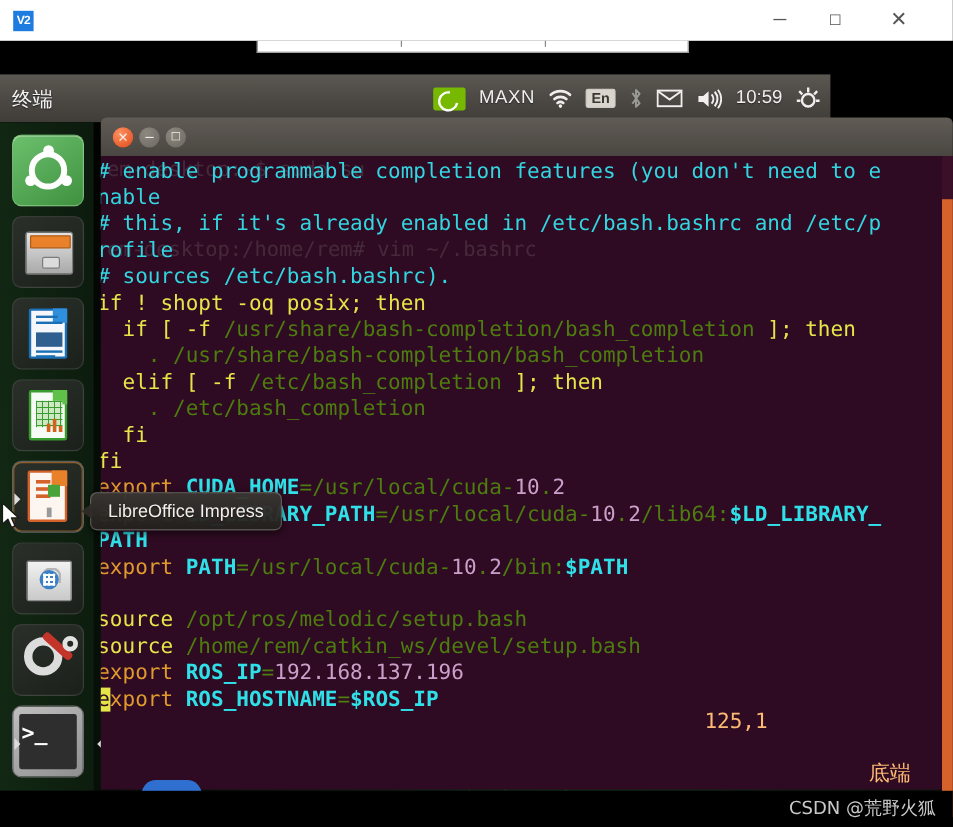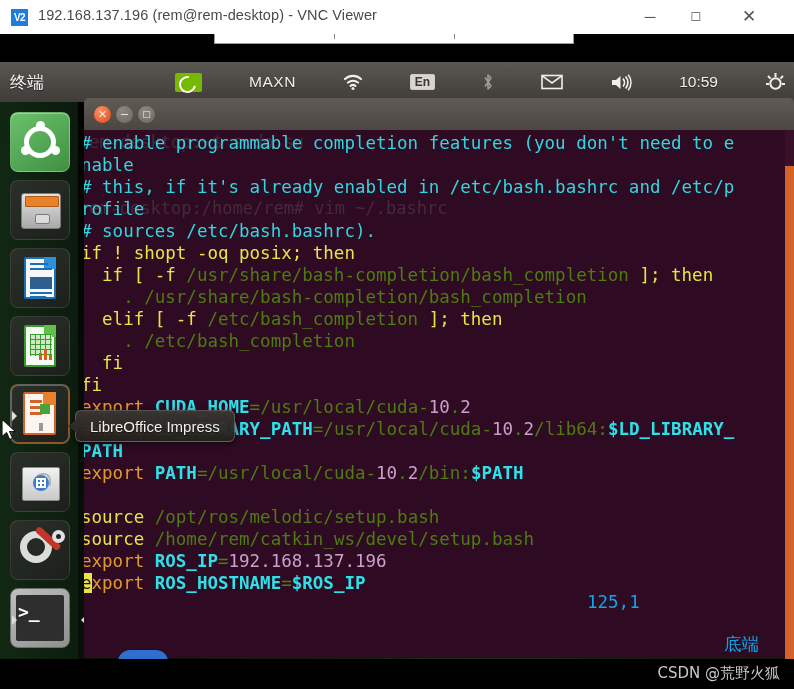--- a/index.html
+++ b/index.html
@@ -16,27 +16,27 @@
   .vnc-btn{position:absolute;top:0;width:46px;height:34px;color:#555;font-size:15px;
            line-height:34px;text-align:center;}
   .vnc-min{right:121px;}
   .vnc-max{right:75px;font-size:12px;}
   .vnc-close{right:22px;font-size:17px;}
   .vnc-toolbar-stub{position:absolute;left:214px;top:34px;width:360px;height:10px;
                     background:#fff;border:1px solid #9a9a9a;border-top:none;box-sizing:border-box;}
   .stub-tick{position:absolute;top:0;width:1px;height:5px;background:#888;}
 
   
-  .u-panel{position:absolute;left:0;top:62px;width:794px;height:40px;
+  .u-panel{position:absolute;left:0;top:62px;width:692px;height:40px;
            background:linear-gradient(to bottom,#5b5751 0%,#4b4844 55%,#403d39 100%);}
   .u-appname{position:absolute;left:10px;top:9px;font-size:17px;color:#f2f2f2;
              text-shadow:0 1px 1px #1b1b1b;}
   .tray{position:absolute;right:8px;top:0;height:40px;display:flex;align-items:center;gap:11px;}
   .tray-item{display:flex;align-items:center;color:#f0efee;font-size:16px;line-height:1;
-             text-shadow:0 1px 1px #242424;margin-left:36px;}
+             text-shadow:0 1px 1px #242424;}
   .nv-badge{width:27px;height:19px;background:#76b900;border-radius:2px;position:relative;
             display:inline-block;}
   .nv-eye{position:absolute;left:4px;top:3px;width:13px;height:13px;border-radius:50%;
           border:2.5px solid #ffffff;border-right-color:transparent;transform:rotate(-35deg);}
   .maxn{font-size:15.5px;letter-spacing:0.5px;}
   .en-box{border:1px solid #cfcbc4;background:#d9d5ce;color:#3a3733;font-size:12px;
           font-weight:bold;padding:1px 4px;border-radius:2px;text-shadow:none;}
   .clock{font-size:15.5px;}
 
   
@@ -141,21 +141,21 @@
   .tline{position:absolute;left:0;white-space:pre;font-family:"DejaVu Sans Mono",monospace;
          font-size:17.5px;line-height:22px;letter-spacing:0px;}
   .c-cyan{color:#33d6e0;text-align:center;}
   .c-yellow{color:#e5e54a;}
   .c-white{color:#4d7c0f;}
   .c-orange{color:#e09a2e;}
   .c-bold-cyan{color:#2fe0e8;font-weight:bold;}
   .c-num{color:#c9a0c9;}
   .cursor-blk{background:#e5e54a;color:#2e0b22;}
   .term-status{position:absolute;left:0;bottom:6px;width:710px;white-space:pre;
-               font-family:"DejaVu Sans Mono",monospace;font-size:17.5px;color:#0ea5e9;}
+               font-family:"DejaVu Sans Mono",monospace;font-size:17.5px;color:#fdba74;}
   .st-pos{position:absolute;left:503px;}
   .st-end{position:absolute;left:640px;font-family:"DejaVu Sans",sans-serif;margin-top:20px;}
   .term-scroll{position:absolute;right:0;top:32px;width:9px;height:528px;background:#3a1029;}
   .term-thumb{position:absolute;right:0;top:36px;width:9px;height:515px;background:#d4622a;}
 
   
   .tip{position:absolute;left:75px;top:410px;height:30px;border-radius:6px;
        background:linear-gradient(to bottom,rgba(58,54,50,.96),rgba(36,33,30,.96));
        border:1px solid rgba(255,255,255,.22);
        box-shadow:0 2px 6px rgba(0,0,0,.6);padding:0 14px;
@@ -176,21 +176,20 @@
   .nautilus-peek{position:absolute;left:118px;top:650px;width:50px;height:12px;
                  border-radius:25px 25px 0 0;background:#2f6fd0;}
 </style>
 </head>
 <body>
 
 <div class="root">
 
   <div class="vnc-titlebar">
     <div class="vnc-logo">V2</div>
-    <div class="vnc-title">192.168.137.196 (rem@rem-desktop) - VNC Viewer</div>
     <div class="vnc-btn vnc-min">─</div>
     <div class="vnc-btn vnc-max">☐</div>
     <div class="vnc-btn vnc-close">✕</div>
   </div>
   <div class="vnc-toolbar-stub">
     <div class="stub-tick" style="left:119px"></div>
     <div class="stub-tick" style="left:239px"></div>
   </div>
 
   <div class="u-panel">

